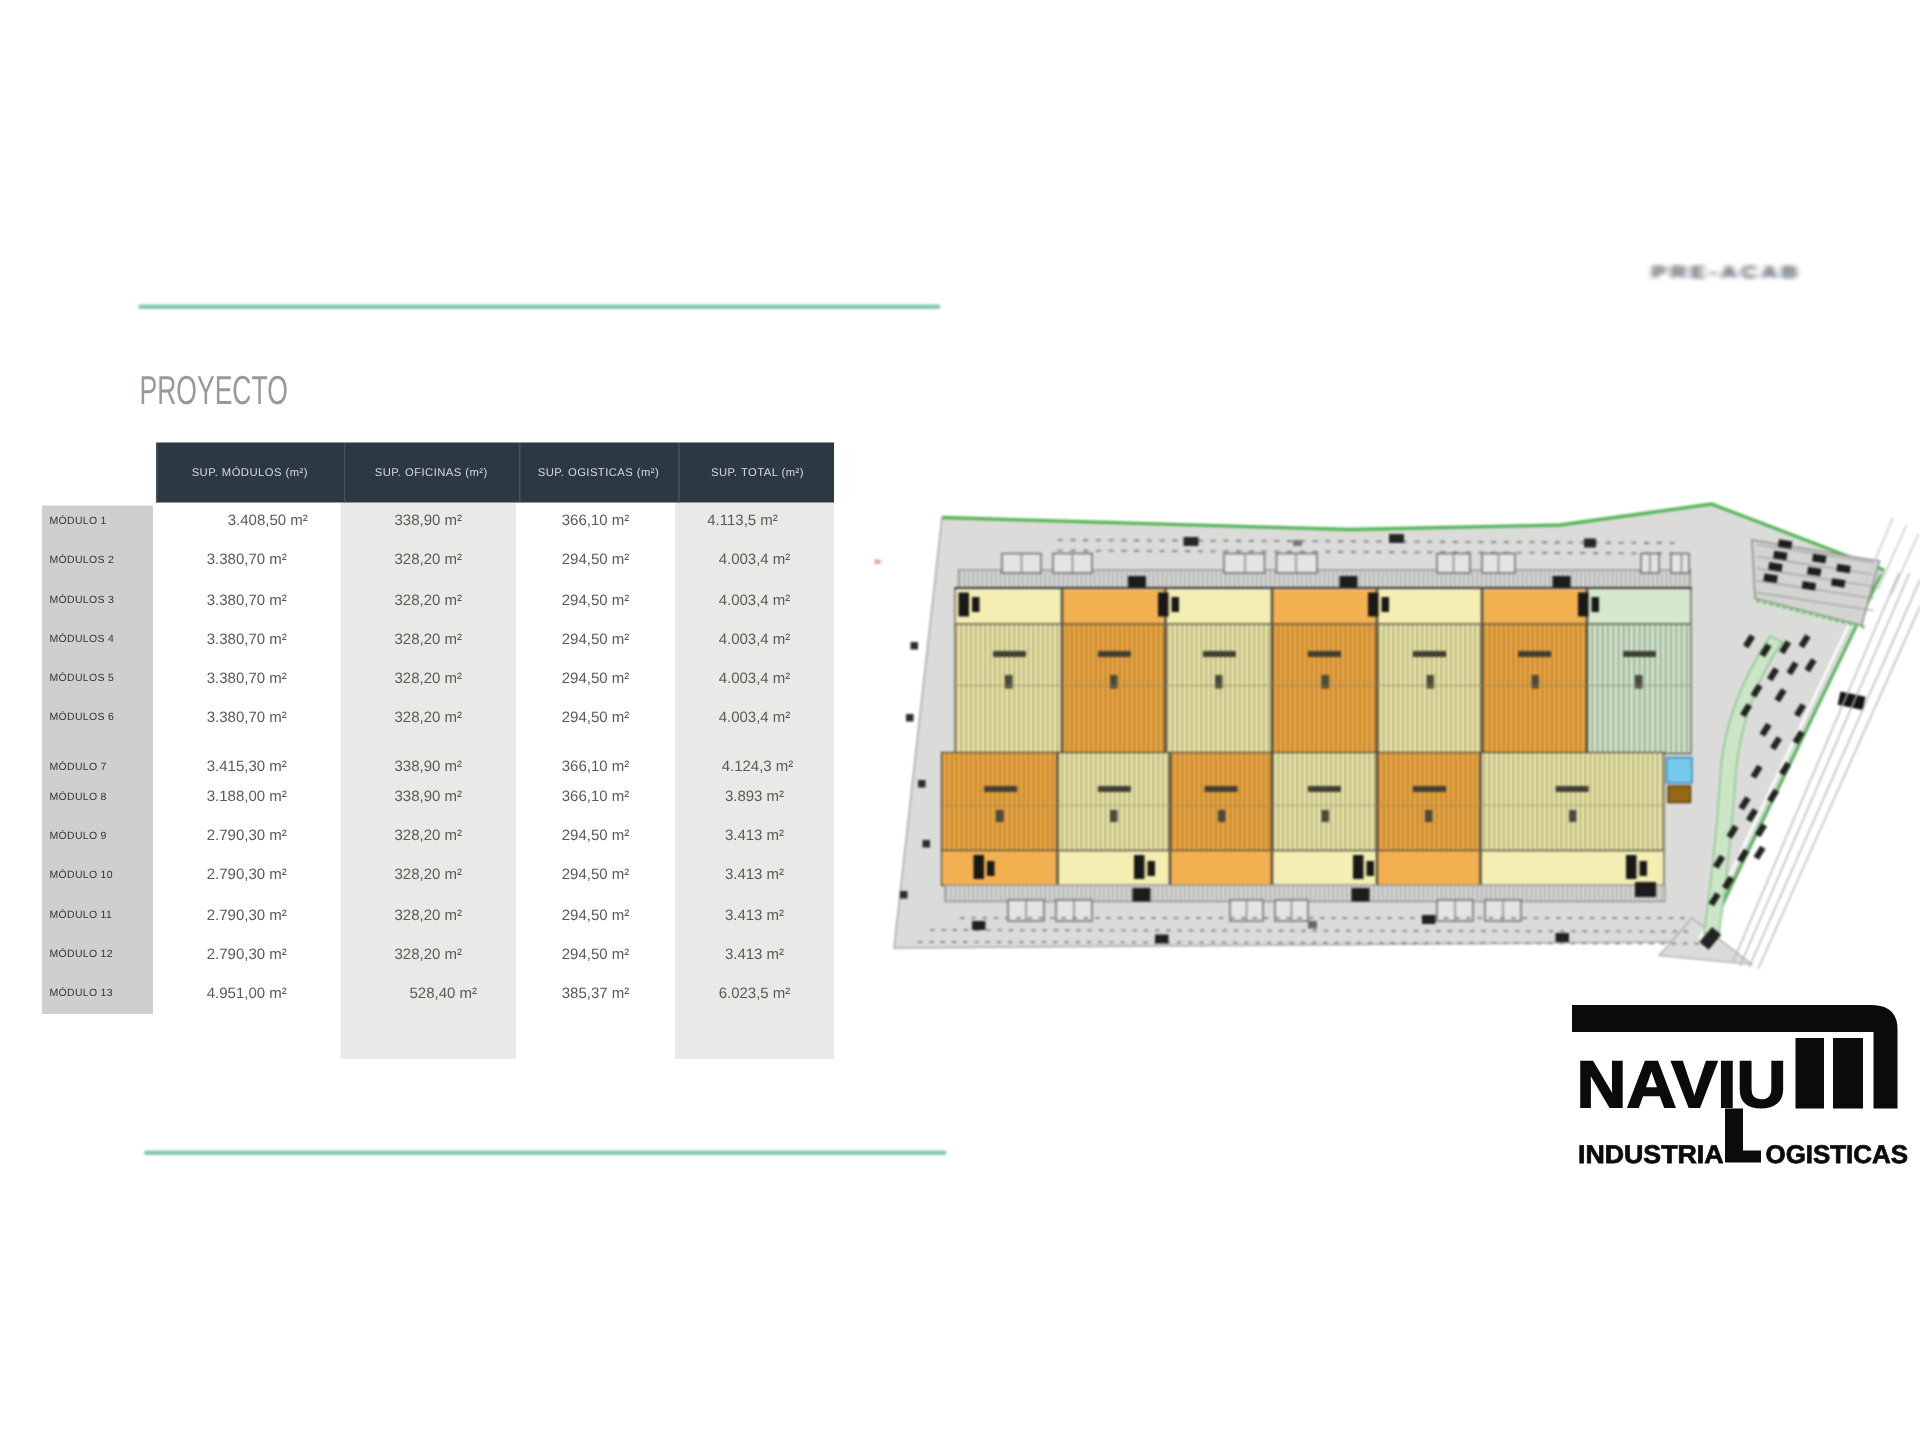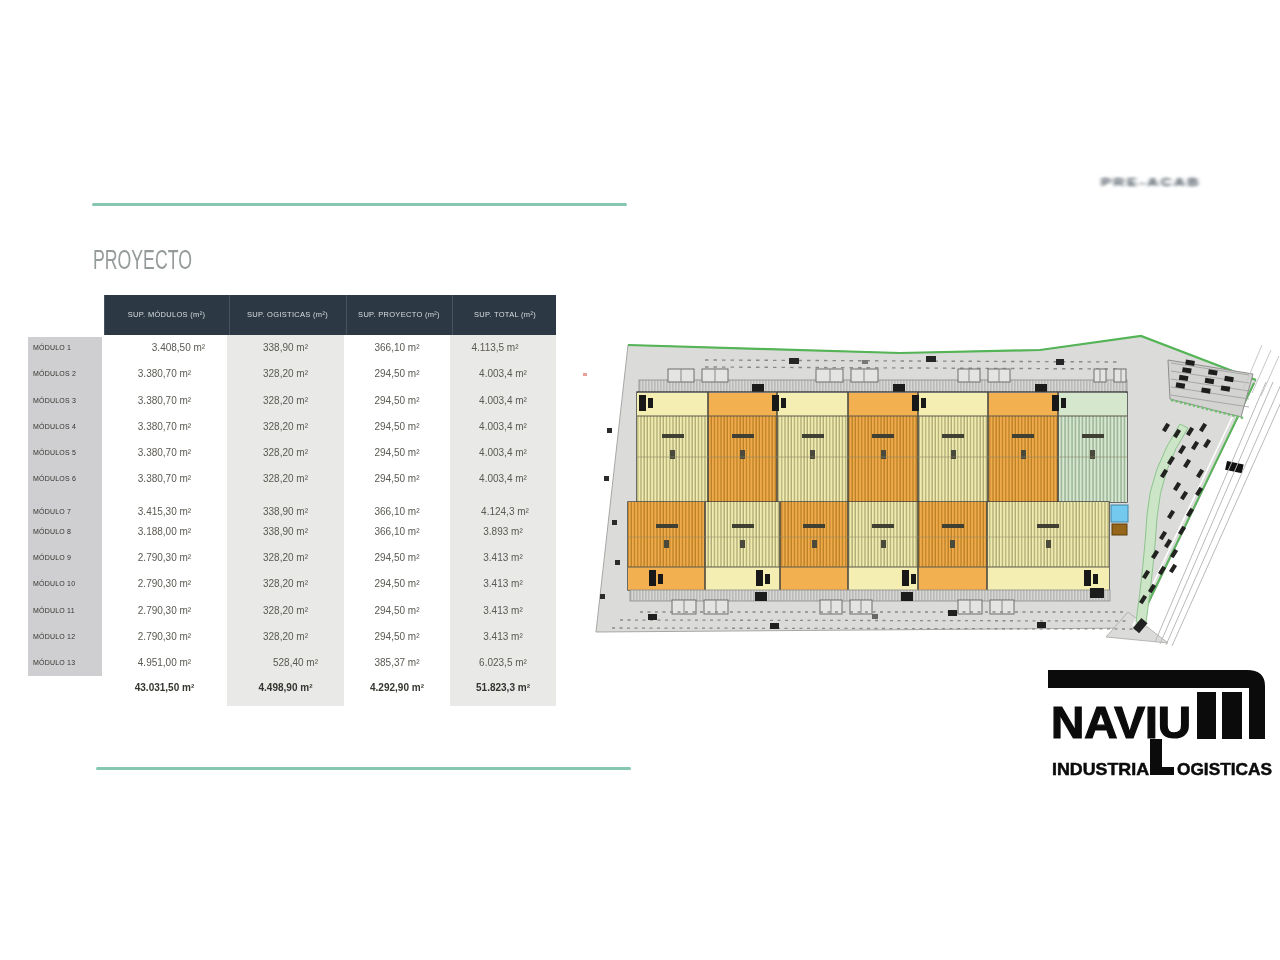--- a/index.html
+++ b/index.html
@@ -38,22 +38,22 @@
 <div class="tbl">
 
   <div class="cbg" style="left:199px;width:117px;top:40px;height:371px"></div>
 
   <div class="cbg" style="left:422px;width:106px;top:40px;height:371px"></div>
 
   <div class="lbg" style="left:0;width:74px;top:42px;height:339px"></div>
 
   <div class="thead">
     <span class="th" style="left:0px;width:125px">SUP. MÓDULOS (m²)</span>
-    <span class="th" style="left:125px;width:117px">SUP. OGISTICAS (m²)</span>
-    <span class="th" style="left:242px;width:106px">SUP. PROYECTO (m²)</span>
+    <span class="th" style="left:125px;width:117px">SUP. OFICINAS (m²)</span>
+    <span class="th" style="left:242px;width:106px">SUP. OGISTICAS (m²)</span>
     <span class="th" style="left:348px;width:106px">SUP. TOTAL (m²)</span>
   </div>
 
   <div class="tr" style="top:40.00px">
     <span class="tl">MÓDULO 1</span>
     <span class="td" style="left:88px;width:125px">3.408,50 m²</span>
     <span class="td" style="left:199px;width:117px">338,90 m²</span>
     <span class="td" style="left:316px;width:106px">366,10 m²</span>
     <span class="td" style="left:422px;width:90px">4.113,5 m²</span>
   </div>
@@ -147,26 +147,20 @@
   </div>
 
   <div class="tr" style="top:355.00px">
     <span class="tl">MÓDULO 13</span>
     <span class="td" style="left:74px;width:125px">4.951,00 m²</span>
     <span class="td" style="left:199px;width:137px">528,40 m²</span>
     <span class="td" style="left:316px;width:106px">385,37 m²</span>
     <span class="td" style="left:422px;width:106px">6.023,5 m²</span>
   </div>
 
-  <div class="tr tot" style="top:381.25px">
-    <span class="td" style="left:74px;width:125px">43.031,50 m²</span>
-    <span class="td" style="left:199px;width:117px">4.498,90 m²</span>
-    <span class="td" style="left:316px;width:106px">4.292,90 m²</span>
-    <span class="td" style="left:422px;width:106px">51.823,3 m²</span>
-  </div>
 </div>
 
 <div class="line" style="left:96px; top:767px; width:535px;"></div>
 
 <svg class="plan" width="700" height="322" viewBox="580 328 700 322" xmlns="http://www.w3.org/2000/svg">
 <defs>
 <pattern id="pY" patternUnits="userSpaceOnUse" width="3.2" height="8">
   <rect width="3.2" height="8" fill="#f0ebae"></rect>
   <rect x="0.4" width="1.05" height="8" fill="#a19c68"></rect>
 </pattern>

